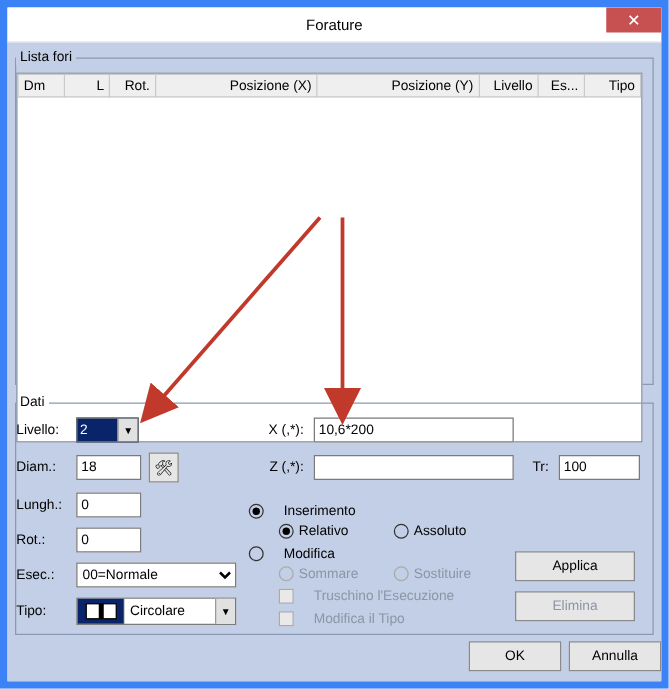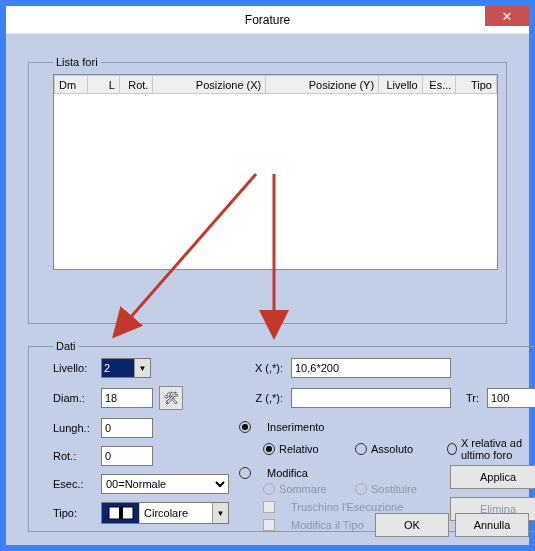--- a/index.html
+++ b/index.html
@@ -46,36 +46,36 @@
     cursor: default;
   }
   .client {
     position: absolute;
     top: 28px; left: 0; right: 0; bottom: 0;
     background: #c3cfe6;
     padding: 6px;
   }
   fieldset {
     border: 1px solid #8b99b3;
-    margin: 16px;
-    padding: 6px 8px 10px 24px;
+    margin: 0;
+    padding: 6px 8px 10px 0;
     position: relative;
   }
   fieldset > legend {
     font-size: 11px;
     padding: 0 3px;
     color: #000;
   }
   .lista {
     height: 268px;
   }
   .table-wrap {
     background: #fff;
     border: 1px solid #7a8aa3;
-    height: 196px;
+    height: 296px;
     overflow: hidden;
   }
   table {
     width: 100%;
     border-collapse: collapse;
     font-size: 11px;
   }
   th {
     background: #efefef;
     border: 1px solid #c9c9c9;
@@ -309,24 +309,20 @@
           </div>
           <div class="radio-row sub">
             <span class="opt-col" style="min-width:80px">
               <span class="radio checked"></span>
               <span>Relativo</span>
             </span>
             <span class="opt-col" style="min-width:80px">
               <span class="radio"></span>
               <span>Assoluto</span>
             </span>
-            <span class="opt-col">
-              <span class="radio"></span>
-              <span>X relativa ad ultimo foro</span>
-            </span>
           </div>
           <div class="radio-row" style="margin-top:6px">
             <span class="radio"></span>
             <span>Modifica</span>
           </div>
           <div class="radio-row sub">
             <span class="opt-col" style="min-width:80px">
               <span class="radio disabled"></span>
               <span class="disabled-text">Sommare</span>
             </span>

